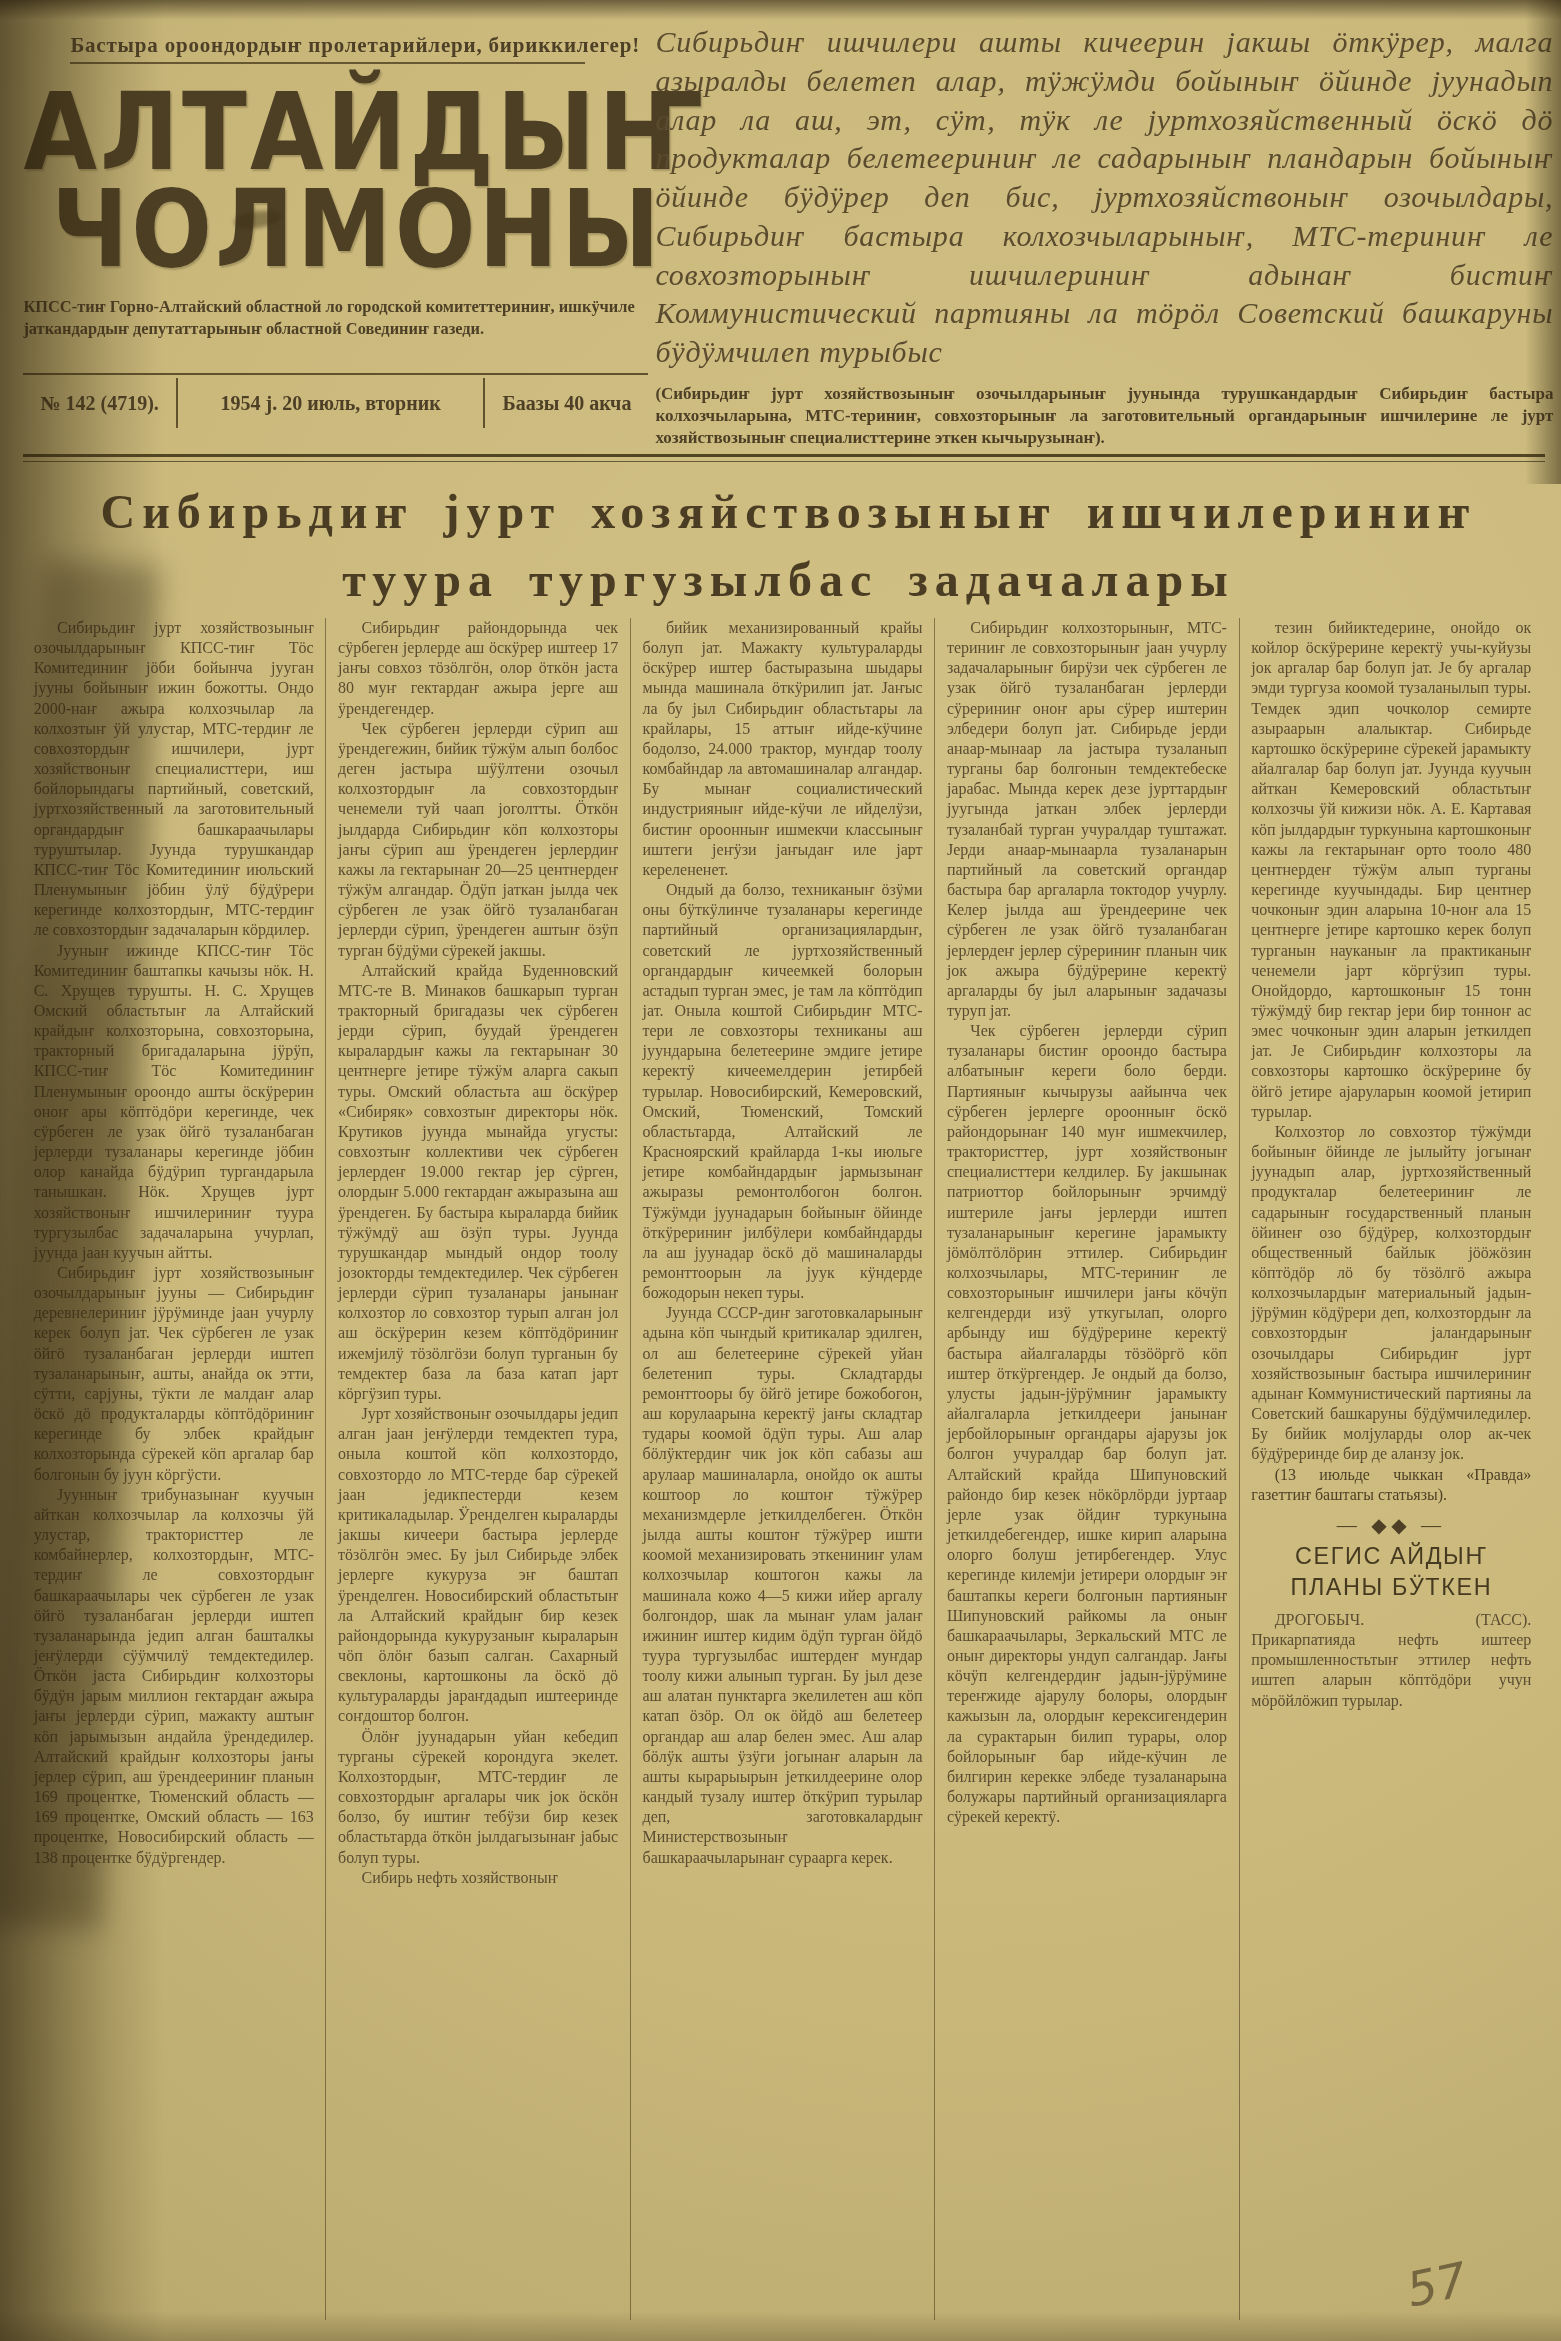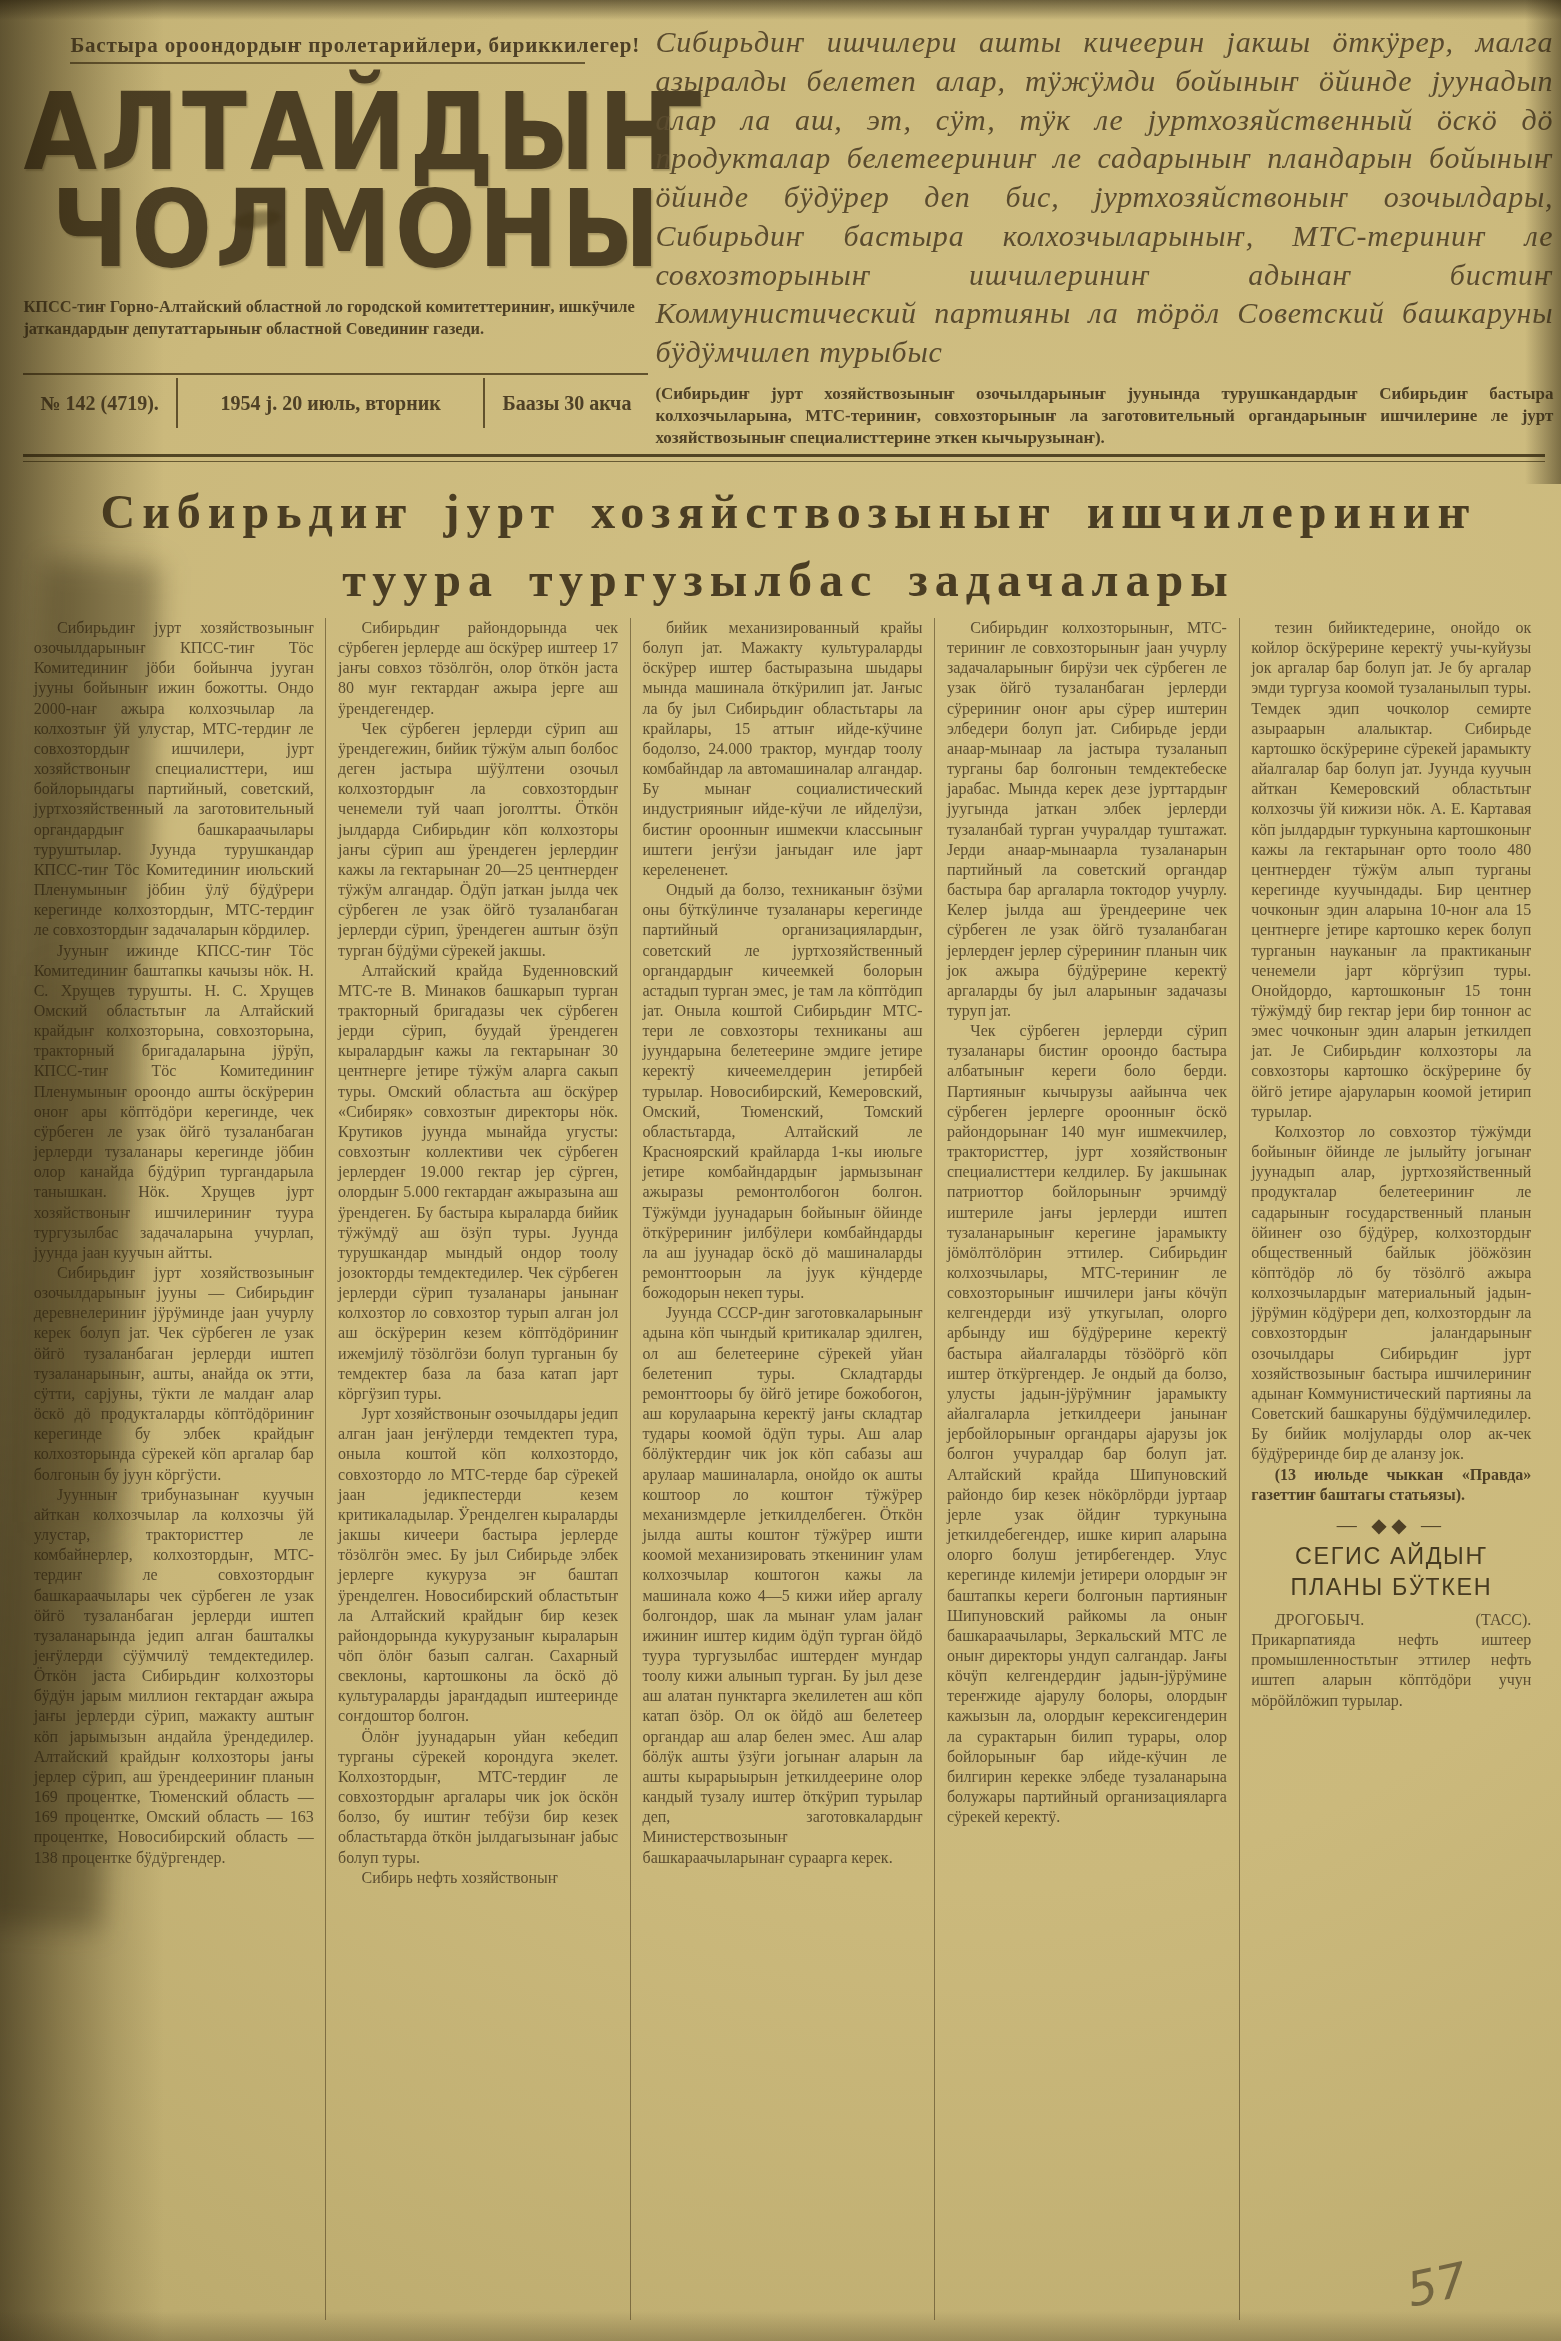--- a/index.html
+++ b/index.html
@@ -60,21 +60,21 @@
   .headline{position:absolute;left:47px;top:478px;width:1483px;height:133px;
     text-align:center;font-weight:bold;color:#4a3d23;font-size:48px;line-height:1.42;
     letter-spacing:7px;word-spacing:11px;}
 
   
   .columns{position:absolute;left:22px;top:618px;width:1521px;height:1702px;display:flex;}
   .col{flex:1;padding:0 11.7px;overflow:hidden;}
   .col + .col{border-left:1.6px solid rgba(70,55,25,.55);}
   .para{margin:0;text-indent:23.4px;font-size:16px;line-height:1.26;text-align:justify;
     color:#5a4c31;}
-  .para.bold-note{font-weight:bold;color:#4e4026;}
+  .para.bold-note{font-weight:normal;color:#4e4026;}
   .ornament{text-align:center;font-size:20px;color:#4e4026;margin:7.8px 0 4.7px 0;letter-spacing:4.7px;}
   .subhead{text-align:center;font-weight:normal;font-size:23.4px;line-height:1.3;color:#463a20;
     margin:3.1px 0 7.8px 0;white-space:pre-line;letter-spacing:1.6px;
     font-family:"Liberation Sans","DejaVu Sans",sans-serif;}
   .pencil{position:absolute;right:94px;bottom:30px;font-family:"DejaVu Sans",sans-serif;
     font-style:italic;font-size:47px;color:rgba(90,78,50,.75);transform:rotate(-12deg);}
 </style>
 </head>
 <body>
 
@@ -87,21 +87,21 @@
       <div class="mast-title mast-line1">АЛТАЙДЫҤ</div>
       <div class="mast-title mast-line2">ЧОЛМОНЫ</div>
       <div class="mast-sub">КПСС-тиҥ Горно-Алтайский областной ло городской комитеттериниҥ, ишкӱчиле јаткандардыҥ депутаттарыныҥ областной Совединиҥ газеди.</div>
     </div>
 
     <div class="issue-row">
       <div class="issue-cell">№ 142 (4719).</div>
       <div class="issue-sep"></div>
       <div class="issue-cell grow">1954 ј. 20 июль, вторник</div>
       <div class="issue-sep"></div>
-      <div class="issue-cell">Баазы 30 акча</div>
+      <div class="issue-cell">Баазы 40 акча</div>
     </div>
 
     <div class="lede-wrap">
       <div class="lede">Сибирьдиҥ ишчилери ашты кичеерин јакшы ӧткӱрер, малга азыралды белетеп алар, тӱжӱмди бойыныҥ ӧйинде јуунадып алар ла аш, эт, сӱт, тӱк ле јуртхозяйственный ӧскӧ дӧ продукталар белетеериниҥ ле садарыныҥ пландарын бойыныҥ ӧйинде бӱдӱрер деп бис, јуртхозяйствоныҥ озочылдары, Сибирьдиҥ бастыра колхозчыларыныҥ, МТС-териниҥ ле совхозторыныҥ ишчилериниҥ адынаҥ бистиҥ Коммунистический партияны ла тӧрӧл Советский башкаруны бӱдӱмчилеп турыбыс</div>
       <div class="lede-attr">(Сибирьдиҥ јурт хозяйствозыныҥ озочылдарыныҥ јуунында турушкандардыҥ Сибирьдиҥ бастыра колхозчыларына, МТС-териниҥ, совхозторыныҥ ла заготовительный органдарыныҥ ишчилерине ле јурт хозяйствозыныҥ специалисттерине эткен кычырузынаҥ).</div>
     </div>
   </div>
 
   <div class="header-rule"></div>
   <div class="header-rule2"></div>

